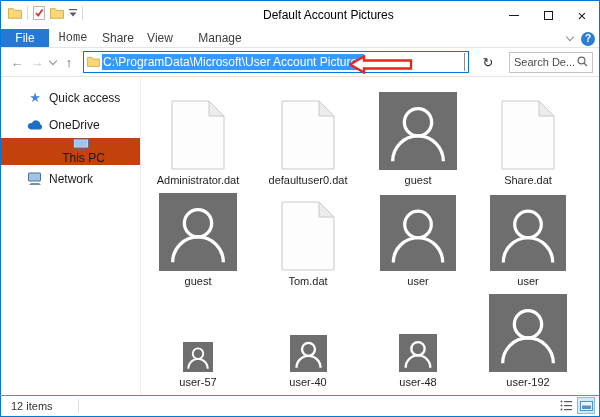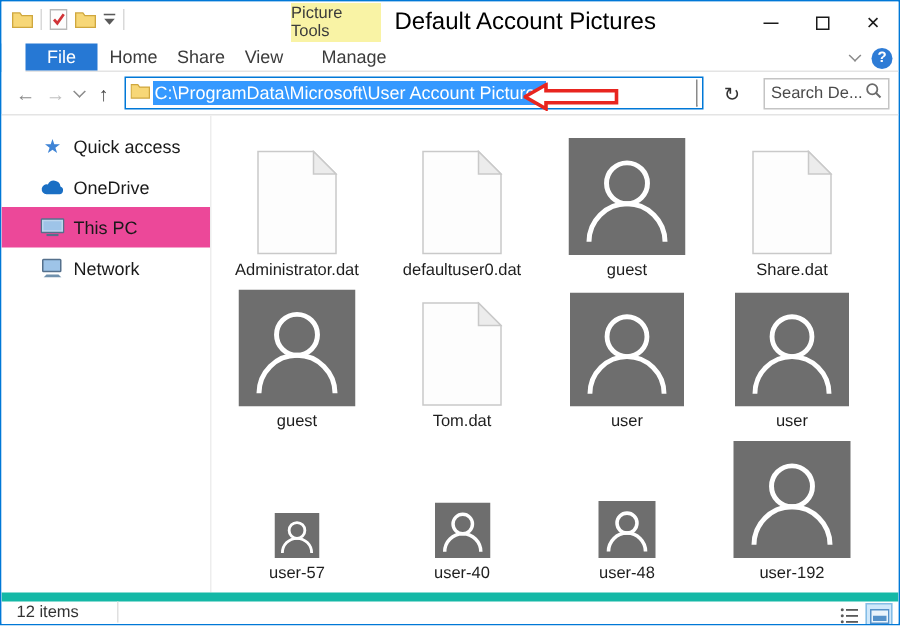--- a/index.html
+++ b/index.html
@@ -7,33 +7,33 @@
   .window { position:relative; width:600px; height:417px; border:1px solid #0078d7; background:#fff; overflow:hidden; }
 
   
   .titlebar { position:relative; height:28px; background:#fff; }
   .qat { position:absolute; left:7px; top:5px; display:flex; align-items:center; gap:5px; }
   .qat-sep { width:1px; height:14px; background:#d9d9d9; }
   .qat svg { display:block; }
   .pt-block { position:absolute; left:193px; top:1px; width:60px; height:26px; background:#f9f3a5;
               display:flex; align-items:center; justify-content:center; font-size:11px; color:#3b3b3b; }
   .win-title { position:absolute; left:262px; top:0; height:28px; display:flex; align-items:center;
-               font-size:16px; color:#000; }
+               font-size:12px; color:#000; }
   .win-controls { position:absolute; right:0; top:0; height:28px; display:flex; }
   .wc { width:34px; height:28px; display:flex; align-items:center; justify-content:center;
         font-size:13px; color:#1a1a1a; cursor:default; }
   .wc-max span { display:block; width:9px; height:9px; border:1px solid #1a1a1a; }
   .wc-min span { display:block; width:10px; height:1px; background:#1a1a1a; }
   .wc-close { font-size:15px; }
 
   
-  .tabrow { position:relative; height:19px; display:flex; align-items:stretch; border-bottom:1px solid #e4e4e4; background:#fff;margin-left:16px; }
+  .tabrow { position:relative; height:19px; display:flex; align-items:stretch; border-bottom:1px solid #e4e4e4; background:#fff; }
   .tab { display:flex; align-items:center; justify-content:center; font-size:12px; color:#3c3c3c; }
   .tab-file { width:48px; background:#2678d4; color:#fff; }
-  .tab-home { width:48px; } .tab-share { width:42px; } .tab-view { width:42px; }
+  .tab-home { width:48px;font-family:Liberation Mono, monospace; } .tab-share { width:42px; } .tab-view { width:42px; }
   .tab-manage { width:58px; margin-left:10px; }
   .ribbon-right { position:absolute; right:4px; top:0; height:19px; display:flex; align-items:center; gap:8px; }
   .chev { width:6px; height:6px; border-right:1px solid #8a8a8a; border-bottom:1px solid #8a8a8a;
           transform:rotate(45deg); margin-top:-3px; }
   .help-btn { width:14px; height:14px; border-radius:50%; background:#2e7cd6; color:#fff; font-size:10px;
               font-weight:bold; display:flex; align-items:center; justify-content:center; }
 
   
   .addressrow { position:relative; height:29px; display:flex; align-items:center; border-bottom:1px solid #e4e4e4; background:#fff; }
   .nav-btn { width:20px; text-align:center; font-size:13px; }
@@ -50,31 +50,31 @@
   .search-box { margin-left:10px; width:84px; height:21px; border:1px solid #c4c4c4; display:flex;
                 align-items:center; padding:0 4px; }
   .search-text { font-size:11px; color:#4a4a4a; flex:1; white-space:nowrap; overflow:hidden; }
   .red-arrow { position:absolute; left:348px; top:54px; }
 
   
   .main { display:flex; height:318px; background:#fff; }
   .sidebar { width:140px; border-right:1px solid #ededed; padding-top:7px; background:#fff; }
   .side-item { height:27px; display:flex; align-items:center; padding-left:26px; font-size:12px; color:#1a1a1a; }
   .side-item .s-icon { width:16px; height:16px; margin-right:6px; display:flex; align-items:center; justify-content:center; }
-  .side-item.selected { background:#ec4899; }
+  .side-item.selected { background:#c2410c;flex-direction:column; }
   .star-glyph { color:#3f84d6; font-size:13px; }
 
   .content { flex:1; position:relative; }
   .grid { margin:9px 0 0 2px; display:grid; grid-template-columns:repeat(4,110px); grid-auto-rows:101px; }
   .cell { display:flex; flex-direction:column; align-items:center; justify-content:flex-end; }
   .icon-box { display:flex; align-items:flex-end; justify-content:center; margin-bottom:3px; }
   .file-label { font-size:11px; color:#1e1e1e; height:14px; line-height:14px; }
 
   
-  .statusbar { position:relative; height:20px; border-top:6px solid #14b8a6; display:flex; align-items:center; background:#fff;gap:11px; }
+  .statusbar { position:relative; height:20px; border-top:1px solid #14b8a6; display:flex; align-items:center; background:#fff;gap:11px; }
   .status-count { font-size:11px; color:#333; padding-left:10px; }
   .status-sep { width:1px; height:14px; background:#e0e0e0; margin-left:14px; }
   .view-toggles { position:absolute; right:4px; top:1px; display:flex; gap:2px; }
   .vt { width:18px; height:17px; display:flex; align-items:center; justify-content:center; border:1px solid transparent; }
   .vt.selected { background:#cfe8fb; border-color:#84bde6; }
 </style>
 </head>
 <body>
 
 <div class="window">
@@ -99,21 +99,20 @@
           </svg>
         </span>
       <span>
           <svg width="8" height="8" viewBox="0 0 8 8">
             <rect x="0" y="0" width="8" height="1.2" fill="#5a5a5a"></rect>
             <path d="M0.5 3.5 h7 L4 7.5 z" fill="#5a5a5a"></path>
           </svg>
         </span>
       <span class="qat-sep"></span>
     </div>
-    <div class="pt-block">Picture Tools</div>
     <div class="win-title">Default Account Pictures</div>
     <div class="win-controls">
       <div class="wc wc-min">
           <span></span>
         </div>
       <div class="wc wc-max">
           <span></span>
         </div>
       <div class="wc wc-close">×</div>
     </div>

